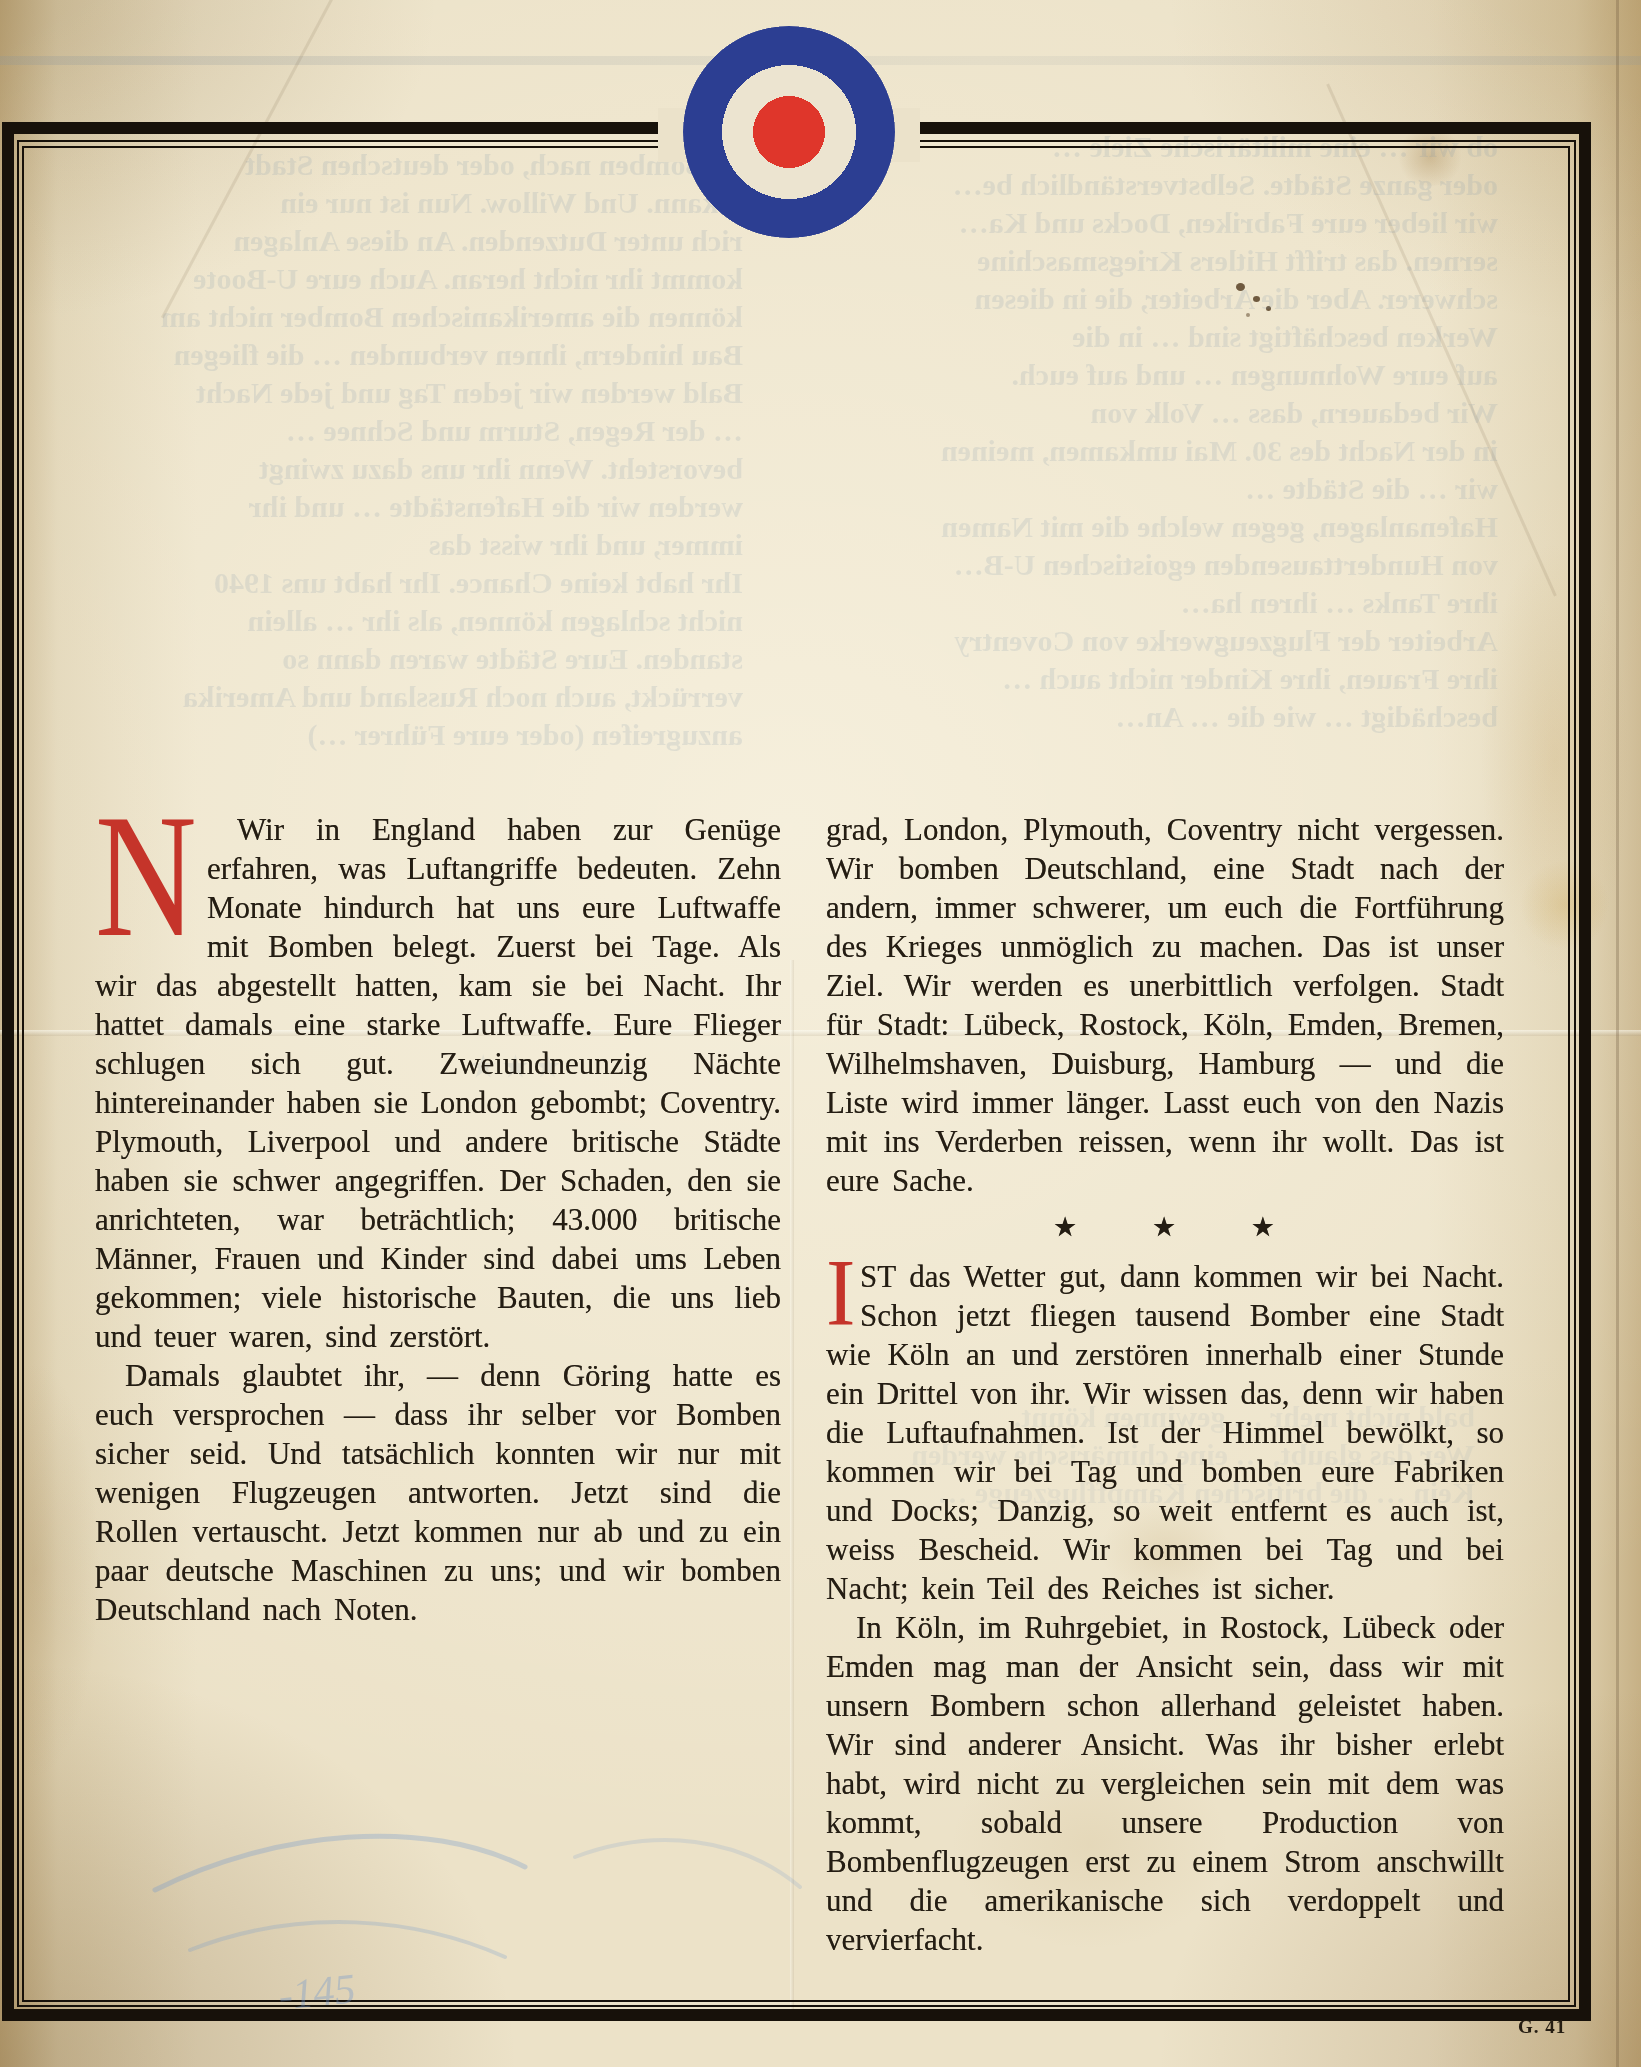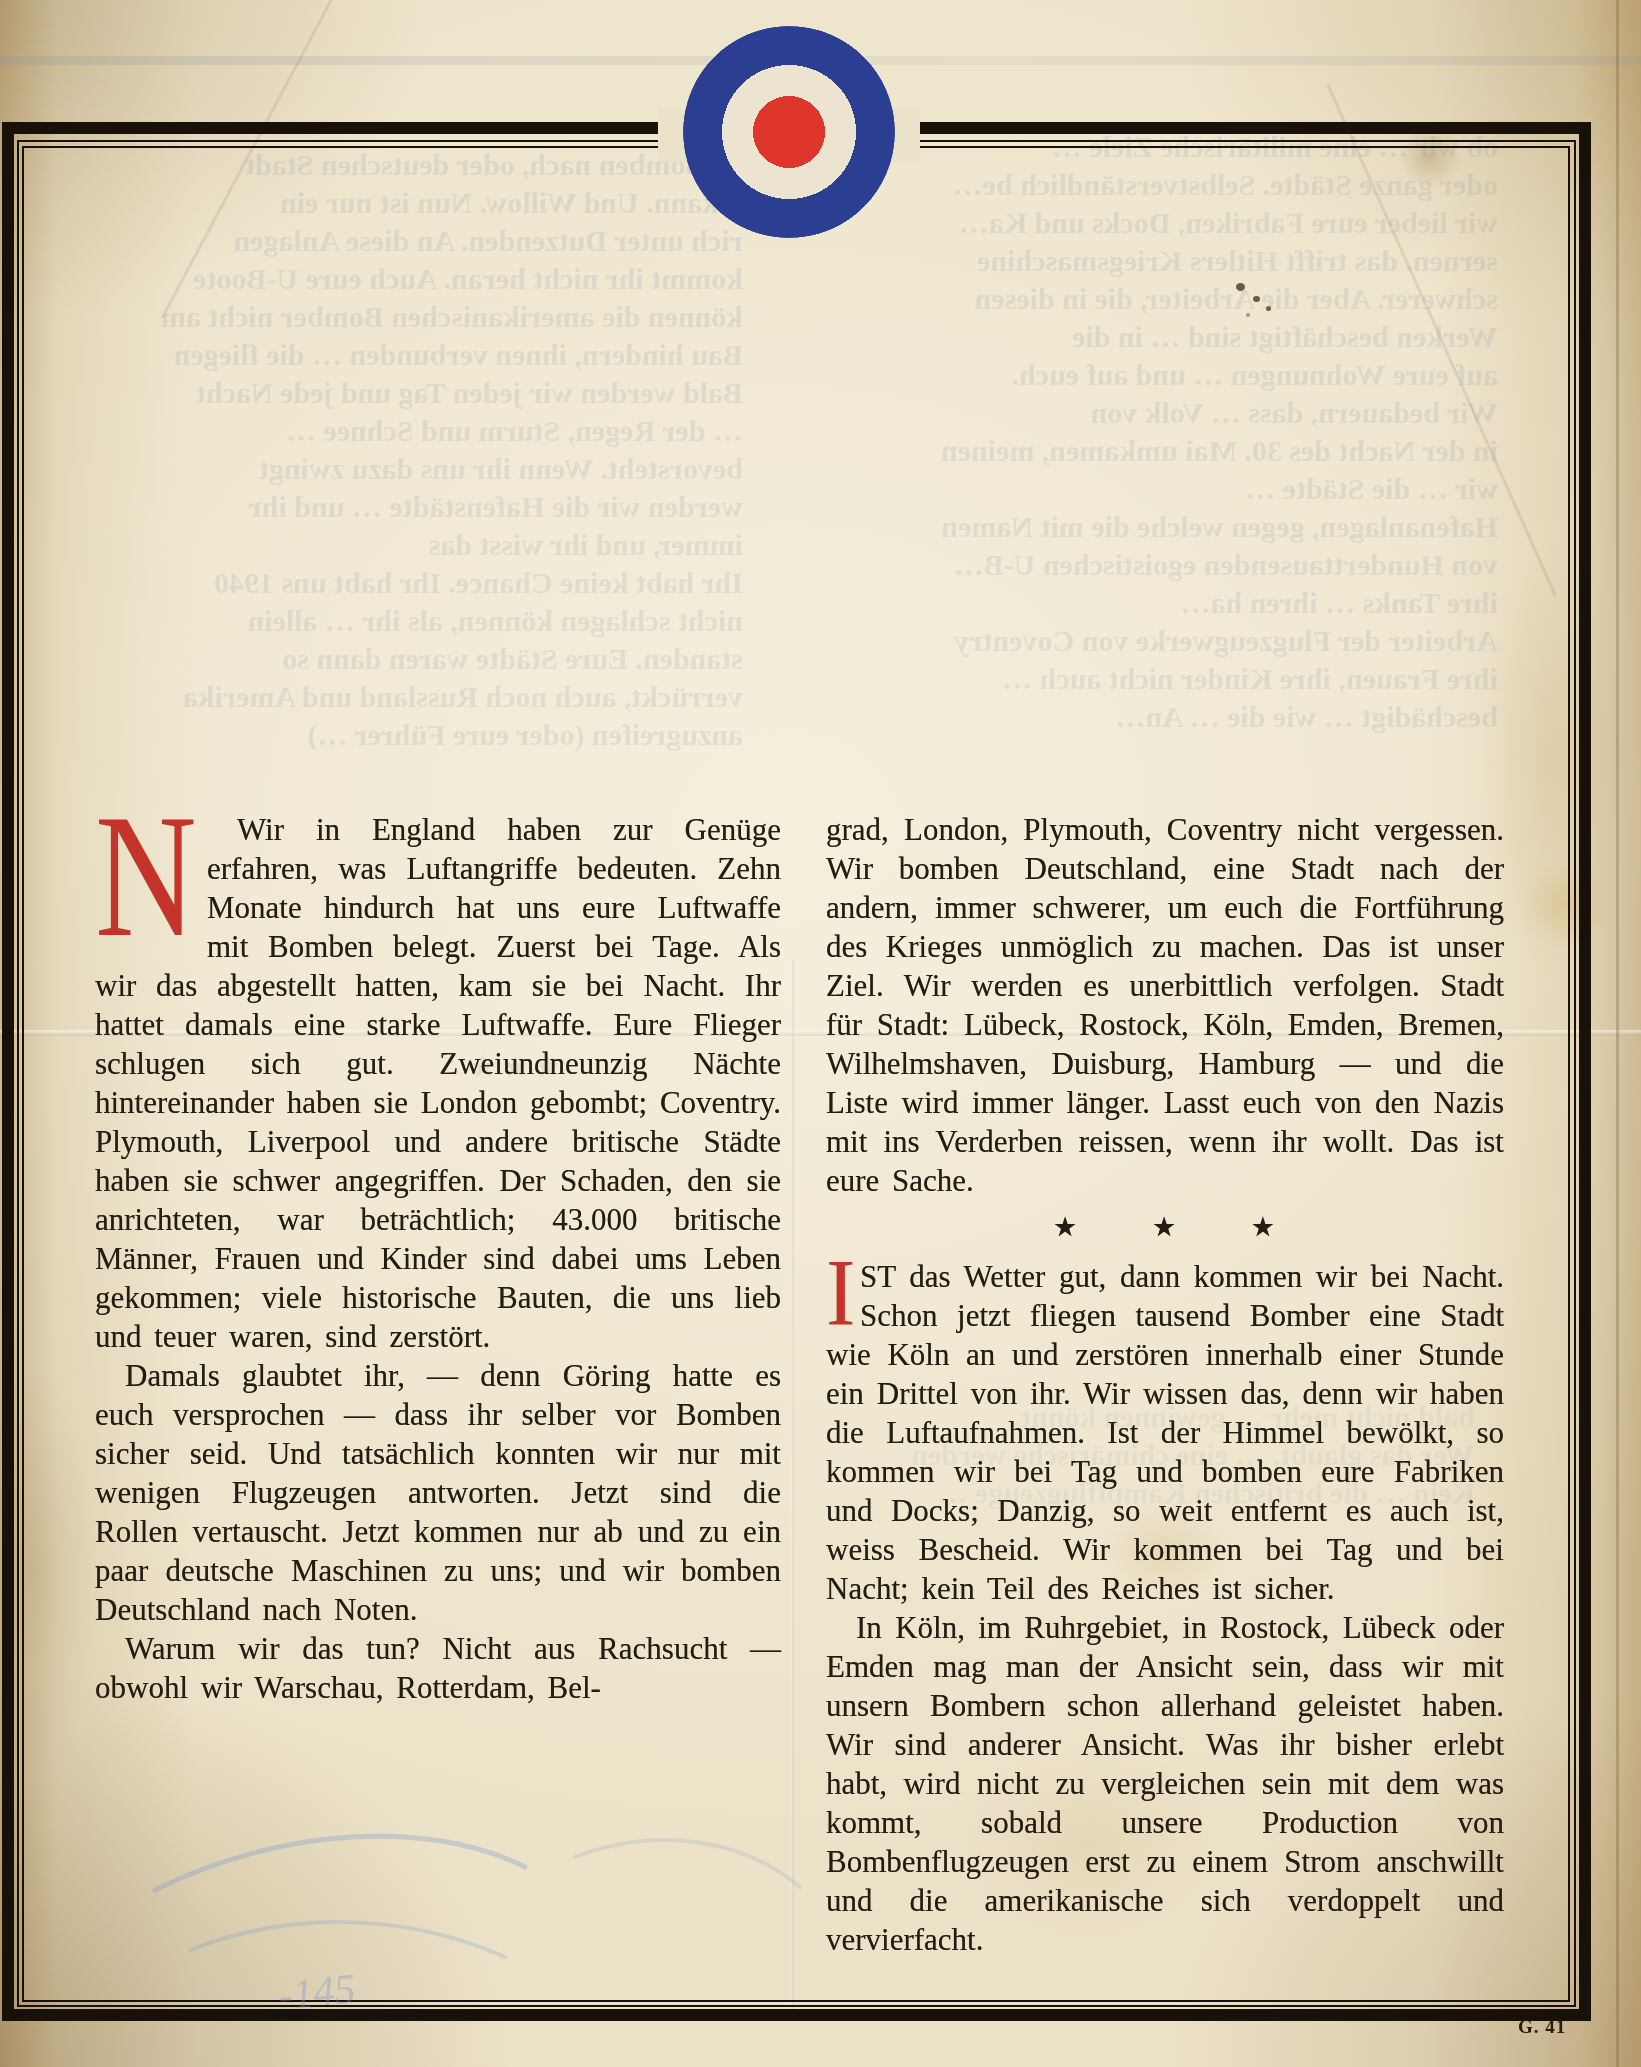--- a/index.html
+++ b/index.html
@@ -139,21 +139,20 @@
   <div class="roundel-patch"></div>
   <div class="roundel"></div>
 
 
   <div class="col col-left">
     <p class="para">
       <span class="dropcap dropcap-n">N</span>
     </p>
     <p class="para indent"><span>Wir in England haben zur Genüge erfahren, was Luftangriffe bedeuten.  Zehn Monate hindurch hat uns eure Luftwaffe mit Bomben belegt.  Zuerst bei Tage.  Als wir das abgestellt hatten, kam sie bei Nacht.  Ihr hattet damals eine starke Luftwaffe.  Eure Flieger schlugen sich gut.  Zweiundneunzig Nächte hintereinander haben sie London gebombt;  Coventry. Plymouth, Liverpool und andere britische Städte haben sie schwer angegriffen.  Der Schaden, den sie anrichteten, war beträchtlich; 43.000 britische Männer, Frauen und Kinder sind dabei ums Leben gekommen;  viele historische Bauten, die uns lieb und teuer waren, sind zerstört.</span></p>
     <p class="para indent"><span>Damals glaubtet ihr, — denn Göring hatte es euch versprochen — dass ihr selber vor Bomben sicher seid.  Und tatsächlich konnten wir nur mit wenigen Flugzeugen antworten.  Jetzt sind die Rollen vertauscht. Jetzt kommen nur ab und zu ein paar deutsche Maschinen zu uns;  und wir bomben Deutschland nach Noten.</span></p>
-    <p class="para indent"><span>Warum wir das tun?  Nicht aus Rachsucht — obwohl wir Warschau, Rotterdam, Bel-</span></p>
   </div>
 
   <div class="col col-right">
     <p class="para"><span>grad, London, Plymouth, Coventry nicht vergessen.  Wir bomben Deutschland, eine Stadt nach der andern, immer schwerer, um euch die Fortführung des Krieges unmöglich zu machen.  Das ist unser Ziel.  Wir werden es unerbittlich verfolgen.  Stadt für Stadt: Lübeck, Rostock, Köln, Emden, Bremen, Wilhelmshaven, Duisburg, Hamburg — und die Liste wird immer länger.  Lasst euch von den Nazis mit ins Verderben reissen, wenn ihr wollt.  Das ist eure Sache.</span></p>
     <div class="stars">★ ★ ★</div>
     <p class="para">
       <span class="dropcap dropcap-i">I</span><span>ST das Wetter gut, dann kommen wir bei Nacht.  Schon jetzt fliegen tausend Bomber eine Stadt wie Köln an und zerstören innerhalb einer Stunde ein Drittel von ihr. Wir wissen das, denn wir haben die Luftaufnahmen.  Ist der Himmel bewölkt, so kommen wir bei Tag und bomben eure Fabriken und Docks;  Danzig, so weit entfernt es auch ist, weiss Bescheid.  Wir kommen bei Tag und bei Nacht;  kein Teil des Reiches ist sicher.</span>
     </p>
     <p class="para indent"><span>In Köln, im Ruhrgebiet, in Rostock, Lübeck oder Emden mag man der Ansicht sein, dass wir mit unsern Bombern schon allerhand geleistet haben.  Wir sind anderer Ansicht.  Was ihr bisher erlebt habt, wird nicht zu vergleichen sein mit dem was kommt, sobald unsere Production von Bombenflugzeugen erst zu einem Strom anschwillt und die amerikanische sich verdoppelt und vervierfacht.</span></p>
   </div>

